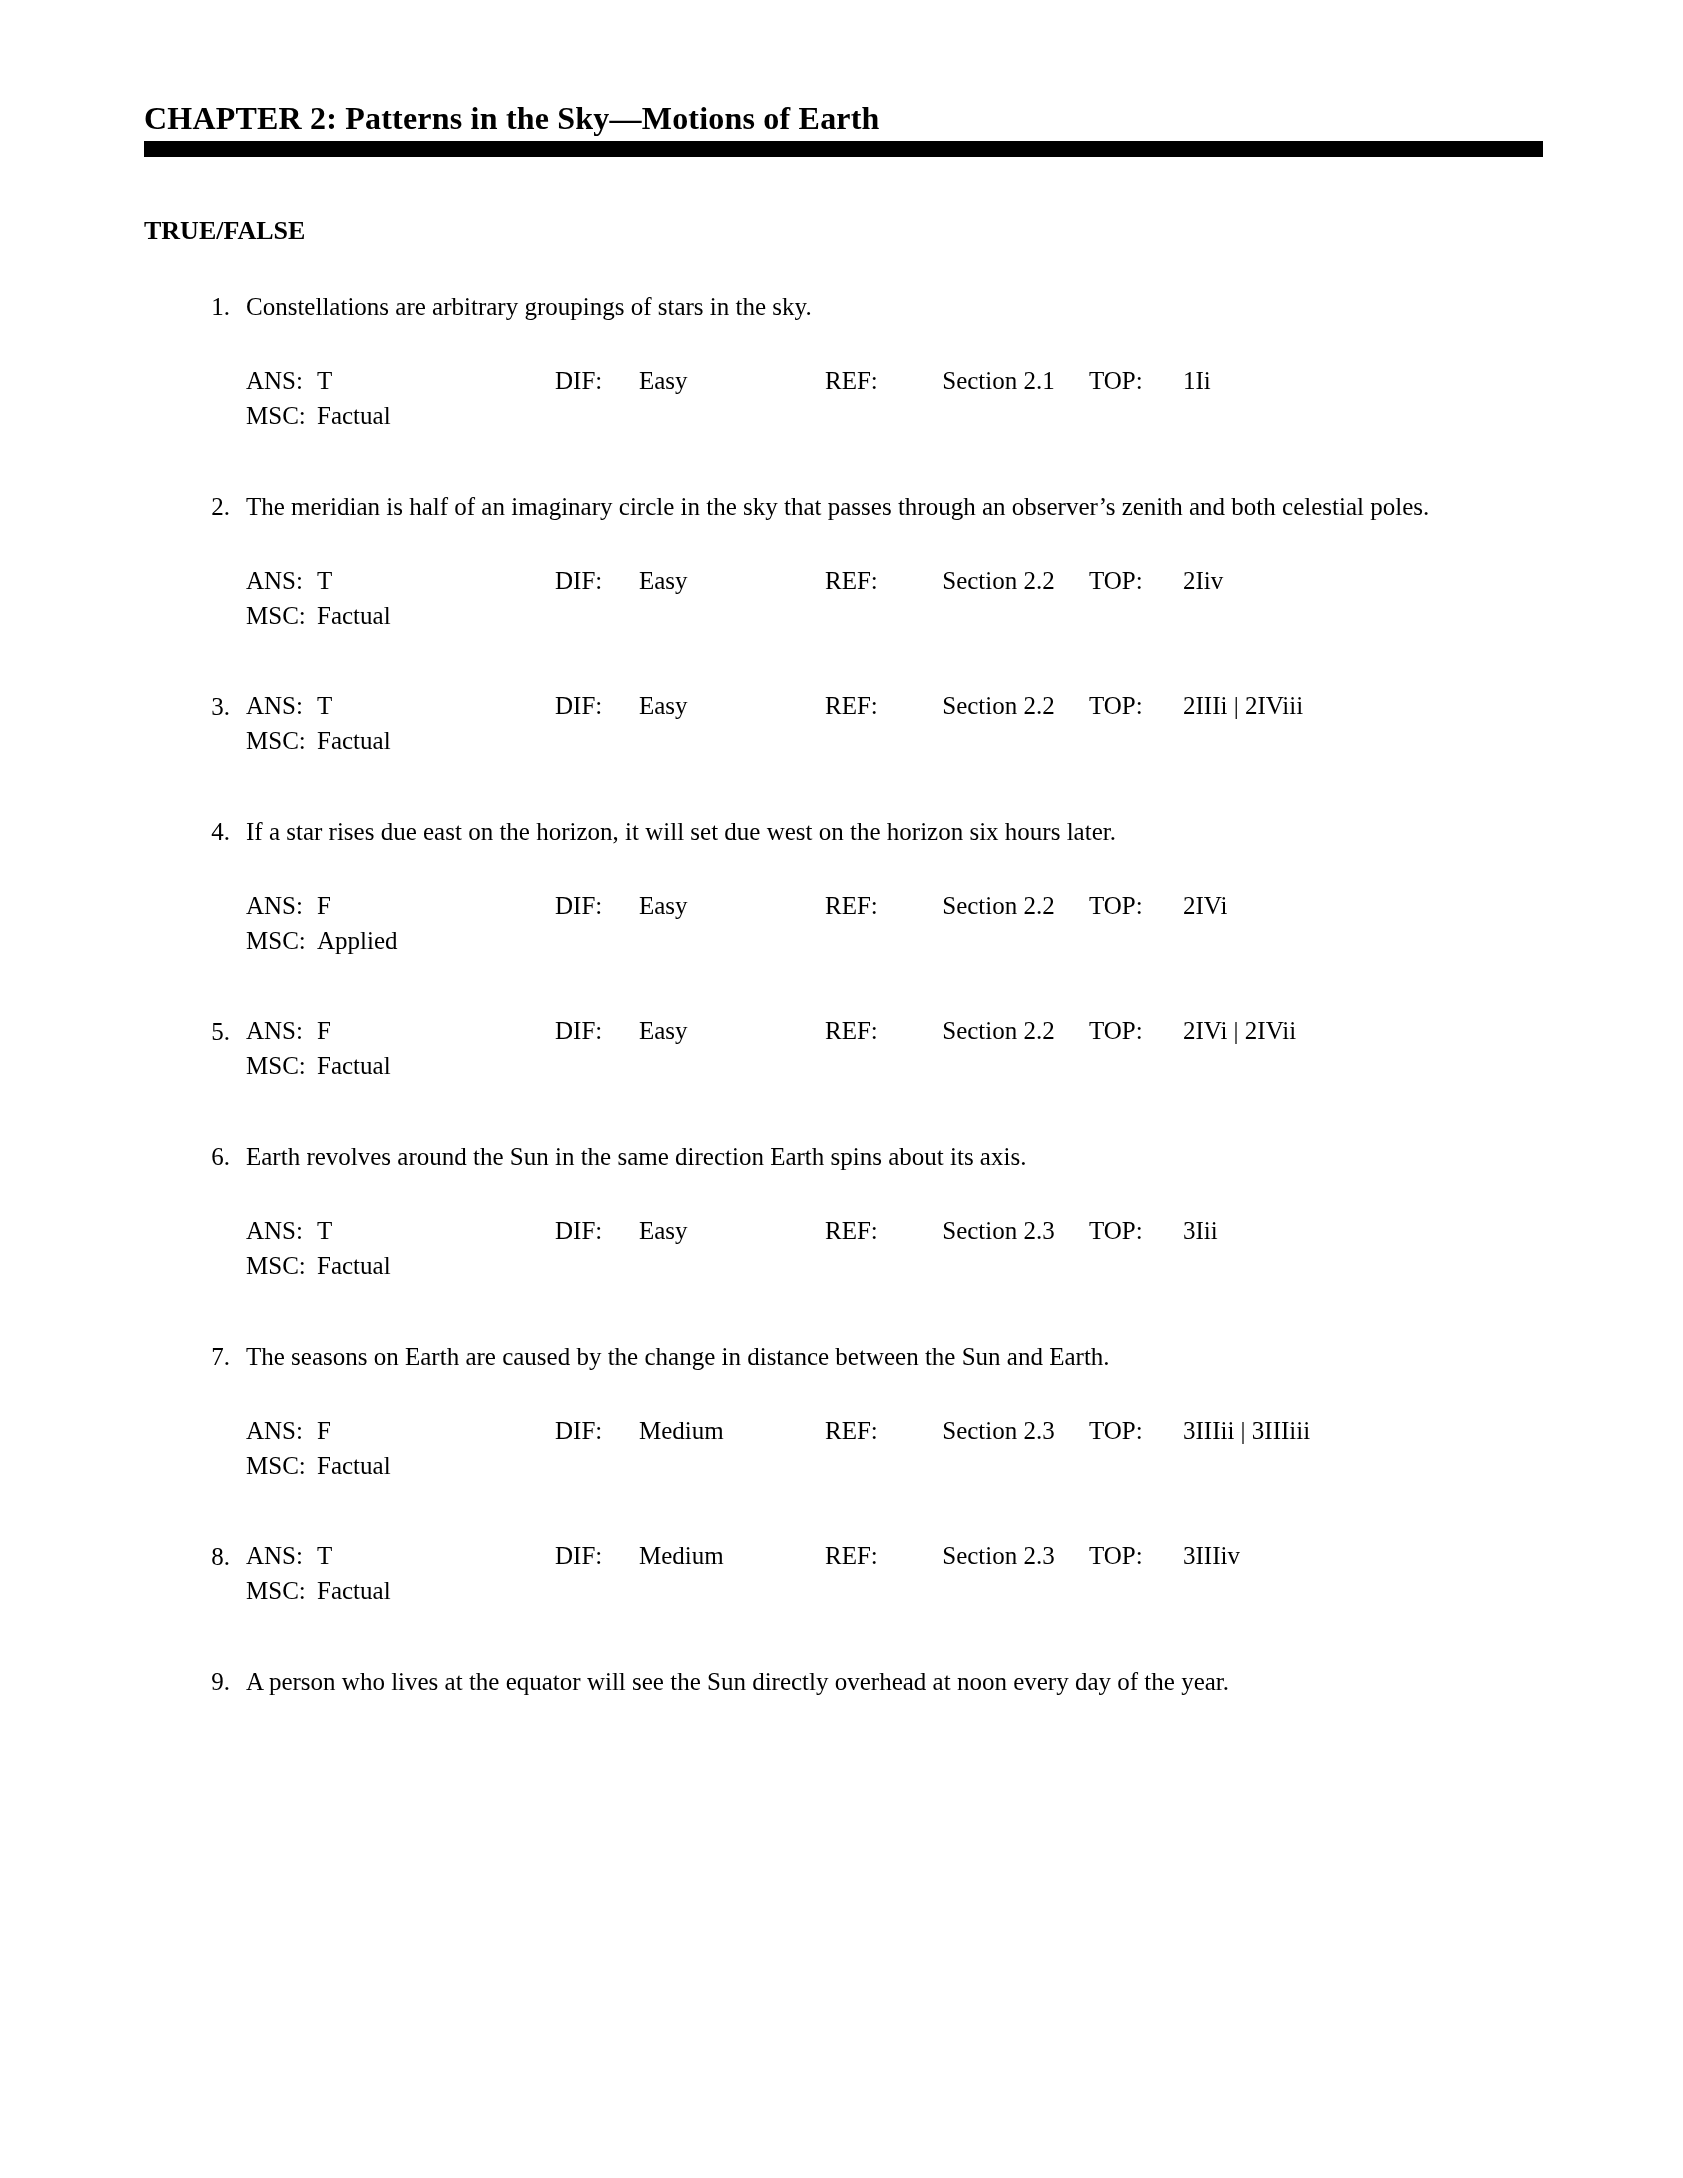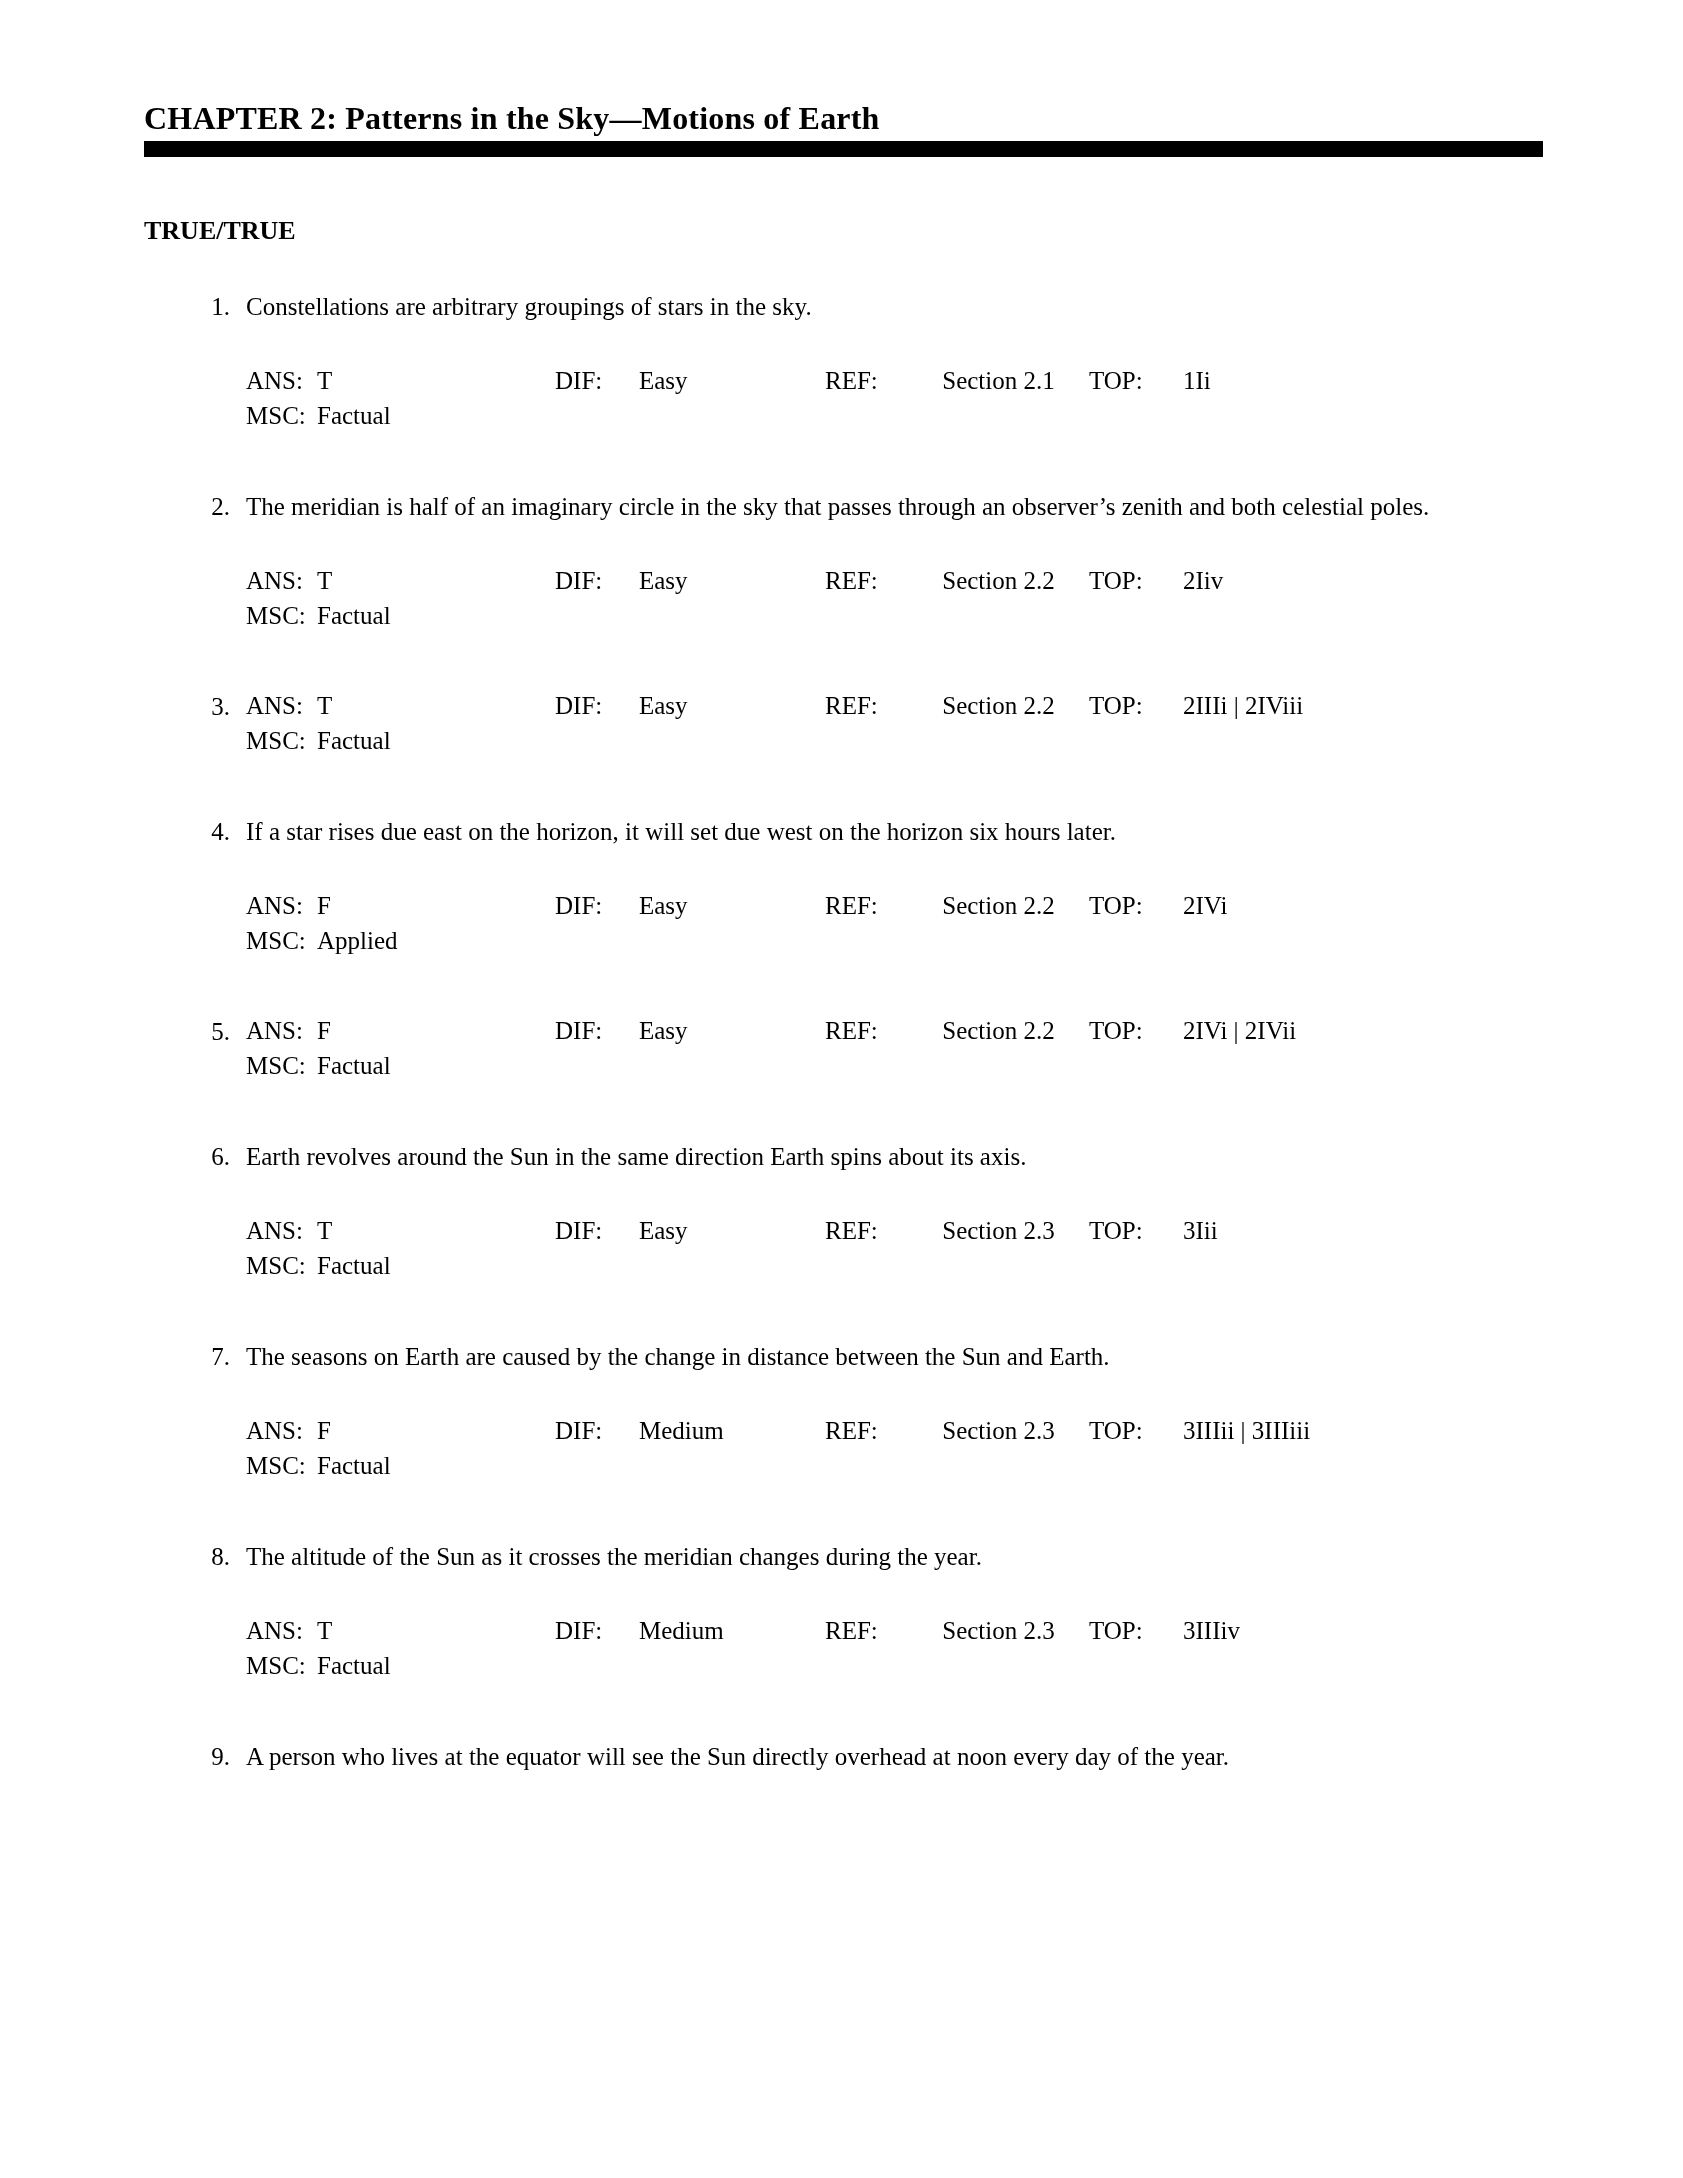--- a/index.html
+++ b/index.html
@@ -79,21 +79,21 @@
 </style>
 </head>
 <body>
 
 <div class="page">
   <header>
     <h1 class="chapter-title">CHAPTER 2: Patterns in the Sky—Motions of Earth</h1>
     <div class="title-rule"></div>
   </header>
 
-  <h2 class="section-heading">TRUE/TRUE</h2>
+  <h2 class="section-heading">TRUE/FALSE</h2>
 
   <ol class="question-list" id="question-list">
   <li class="question">
     <span class="q-num">1.</span>
     <div class="q-body">
       <p class="q-text">Constellations are arbitrary groupings of stars in the sky.</p>
       <div class="answer-block">
         <div class="meta-row">
           <span class="m-ans-l">ANS:</span>
           <span class="m-ans-v">T</span>
@@ -244,21 +244,20 @@
           <span class="m-msc-l">MSC:</span>
           <span class="m-msc-v">Factual</span>
         </div>
       </div>
     </div>
   </li>
 
   <li class="question">
     <span class="q-num">8.</span>
     <div class="q-body">
-      <p class="q-text">The altitude of the Sun as it crosses the meridian changes during the year.</p>
       <div class="answer-block">
         <div class="meta-row">
           <span class="m-ans-l">ANS:</span>
           <span class="m-ans-v">T</span>
           <span class="m-dif-l">DIF:</span>
           <span class="m-dif-v">Medium</span>
           <span class="m-ref-l">REF:</span>
           <span class="m-ref-v">Section 2.3</span>
           <span class="m-top-l">TOP:</span>
           <span class="m-top-v">3IIIiv</span>

